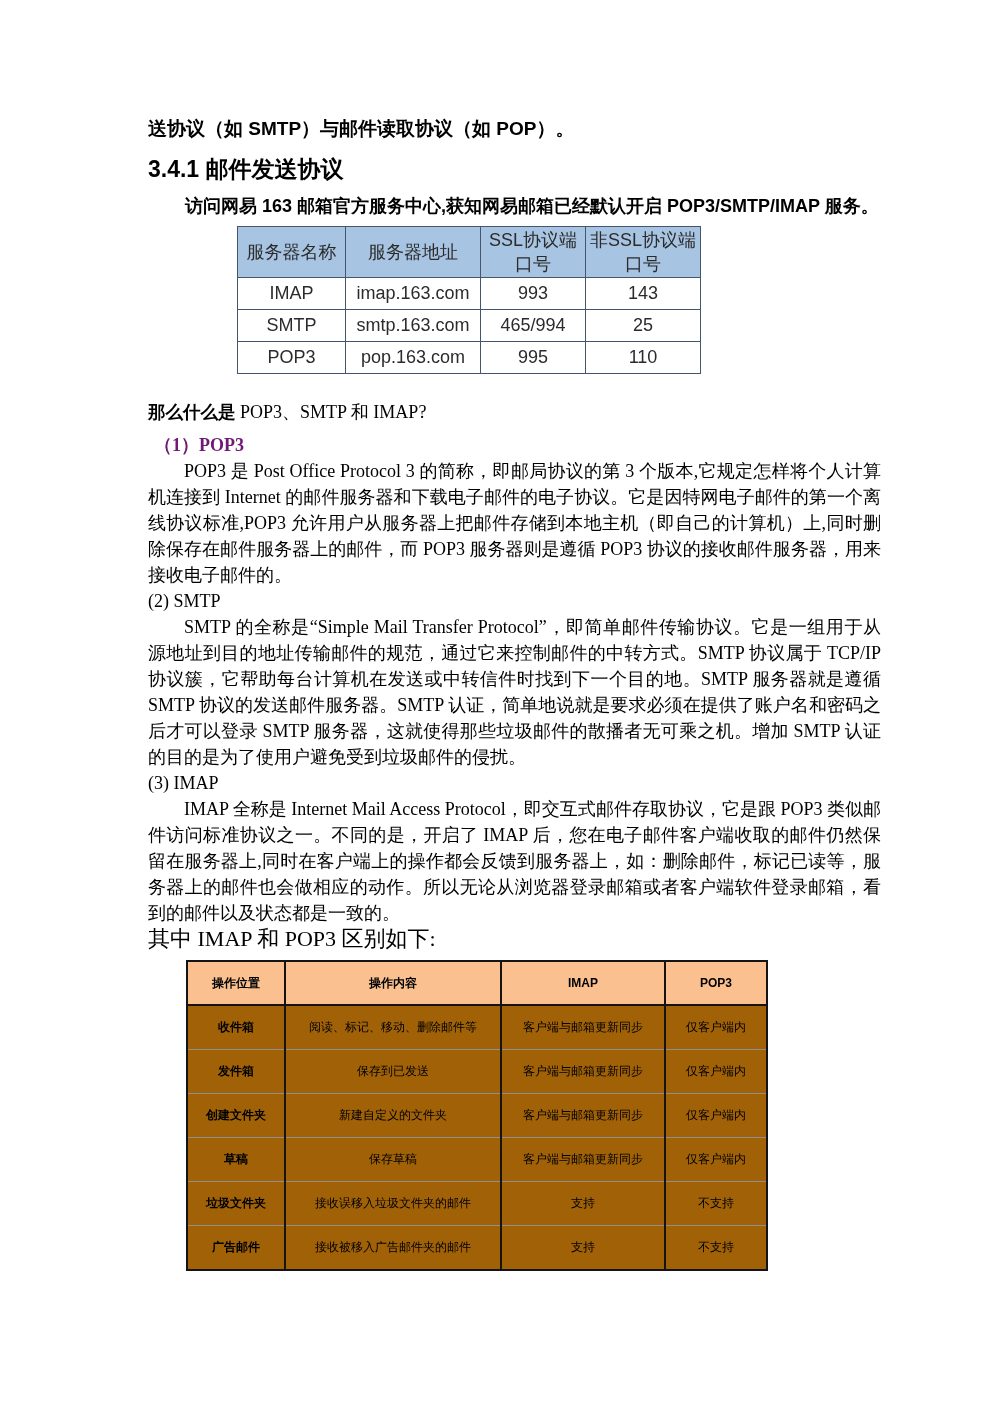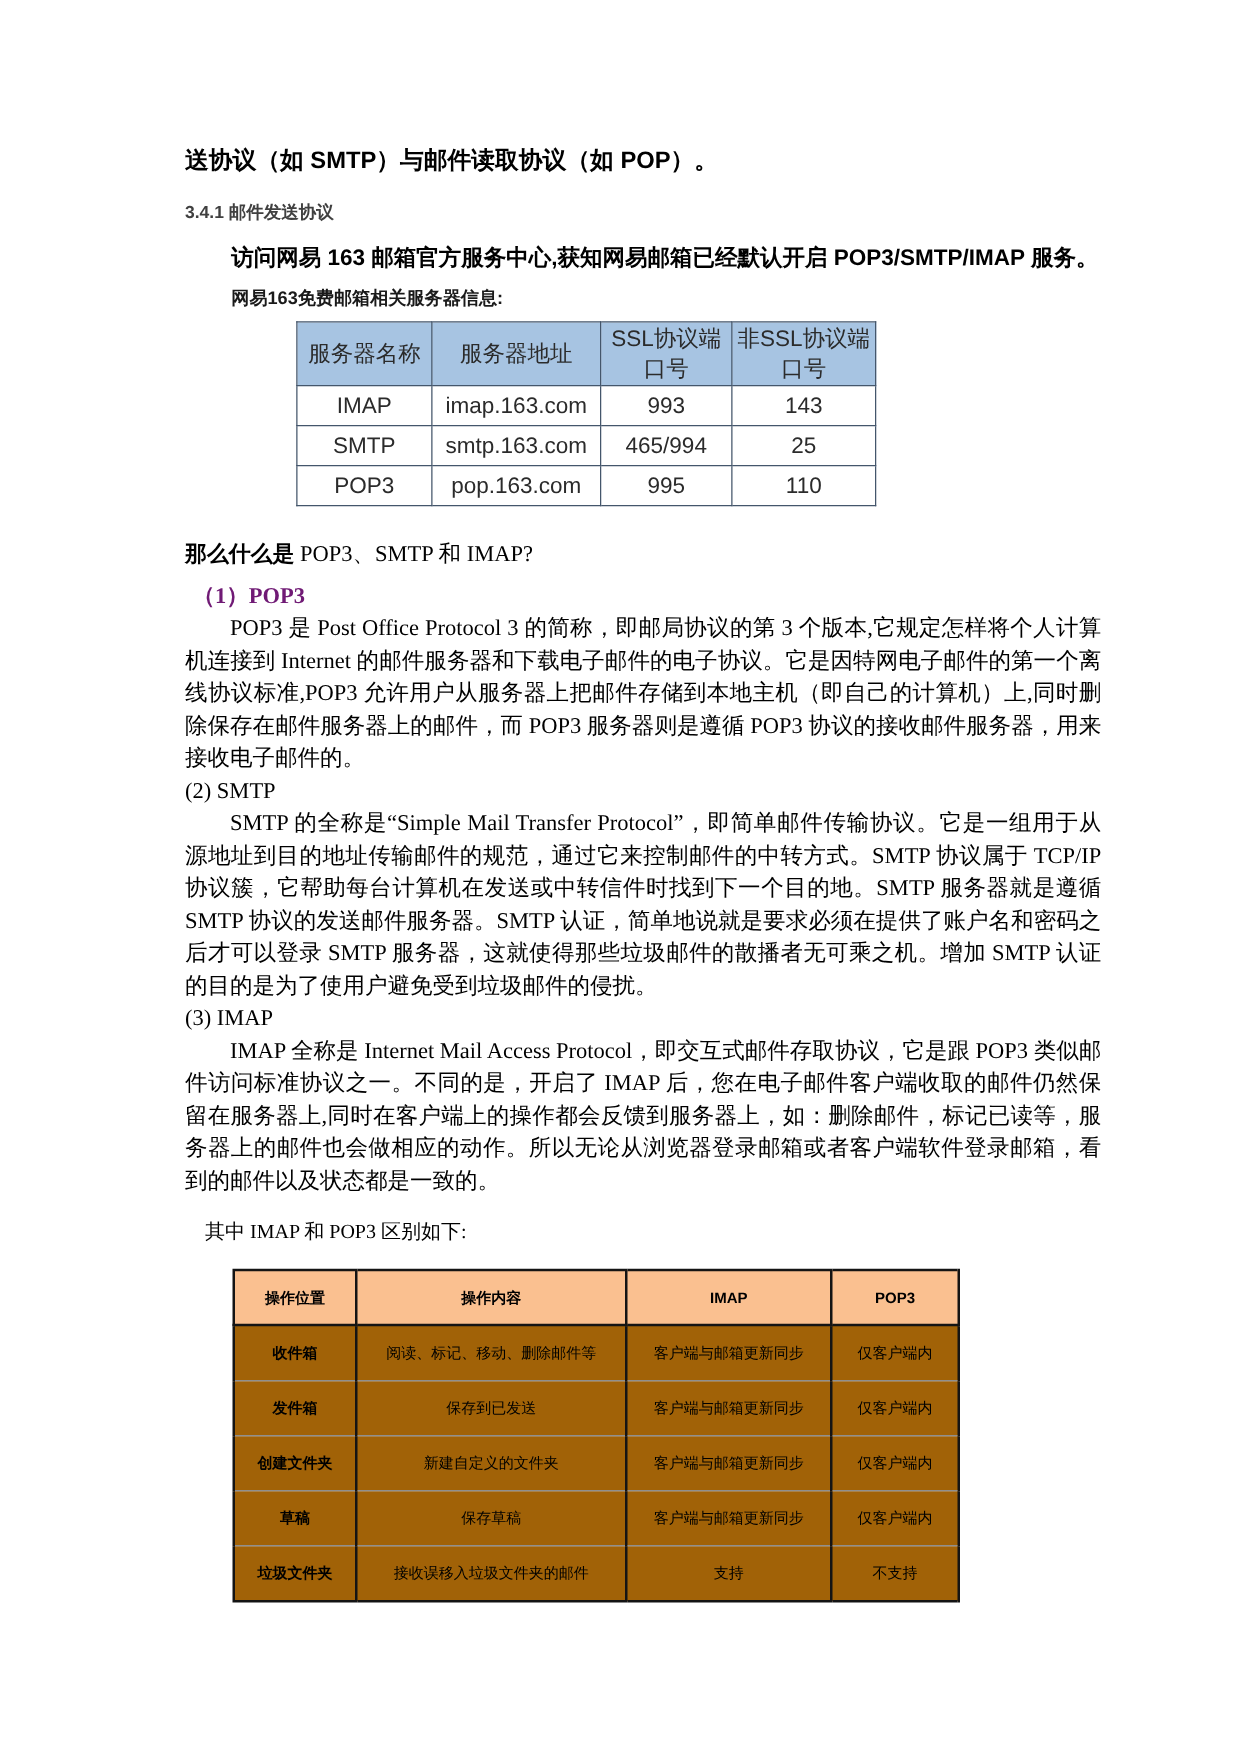--- a/index.html
+++ b/index.html
@@ -19,23 +19,23 @@
     font-family:"Liberation Sans", sans-serif;
     font-weight:bold;
     font-size:19px;
     line-height:24px;
     color:#000;
   }
   .section-heading {
     margin:15px 0 0 0;
     font-family:"Liberation Sans", sans-serif;
     font-weight:bold;
-    font-size:14px;
-    line-height:26px;
-    color:#404040;
+    font-size:23px;
+    line-height:26px;
+    color:#000000;
   }
   .section-intro {
     margin:13px 0 0 0;
     padding-left:37px;
     font-family:"Liberation Sans", sans-serif;
     font-weight:bold;
     font-size:18px;
     line-height:23px;
     color:#000;
   }
@@ -98,22 +98,22 @@
   }
   .body-para {
     margin:0;
     font-size:18px;
     line-height:26px;
     text-align:justify;
     text-indent:2em;
     color:#000;
   }
   .compare-intro {
-    margin:16px;
-    font-size:16px;
+    margin:0;
+    font-size:22px;
     line-height:26px;
     color:#000;
   }
   .compare-table {
     margin:8px 0 0 38px;
     width:580px;
     font-family:"Liberation Sans", sans-serif;
     font-size:12px;
     color:#000;
     border:2px solid #141414;
@@ -143,21 +143,20 @@
 <body>
 
 <div class="page">
 
   <p class="lead-line">送协议（如 SMTP）与邮件读取协议（如 POP）。</p>
 
   <h2 class="section-heading">3.4.1 邮件发送协议</h2>
 
   <p class="section-intro">访问网易 163 邮箱官方服务中心,获知网易邮箱已经默认开启 POP3/SMTP/IMAP 服务。</p>
 
-  <p class="table-caption">网易163免费邮箱相关服务器信息:</p>
 
   <table class="server-table">
     <colgroup>
       <col style="width:108px">
         <col style="width:135px">
         <col style="width:105px">
         <col style="width:115px">
     </colgroup>
     <thead>
       <tr>
@@ -241,16 +240,22 @@
         <td>保存草稿</td>
         <td>客户端与邮箱更新同步</td>
         <td>仅客户端内</td>
       </tr>
       <tr>
         <td>垃圾文件夹</td>
         <td>接收误移入垃圾文件夹的邮件</td>
         <td>支持</td>
         <td>不支持</td>
       </tr>
+      <tr>
+        <td>广告邮件</td>
+        <td>接收被移入广告邮件夹的邮件</td>
+        <td>支持</td>
+        <td>不支持</td>
+      </tr>
     </tbody>
   </table>
 
 </div>
 
 </body></html>

